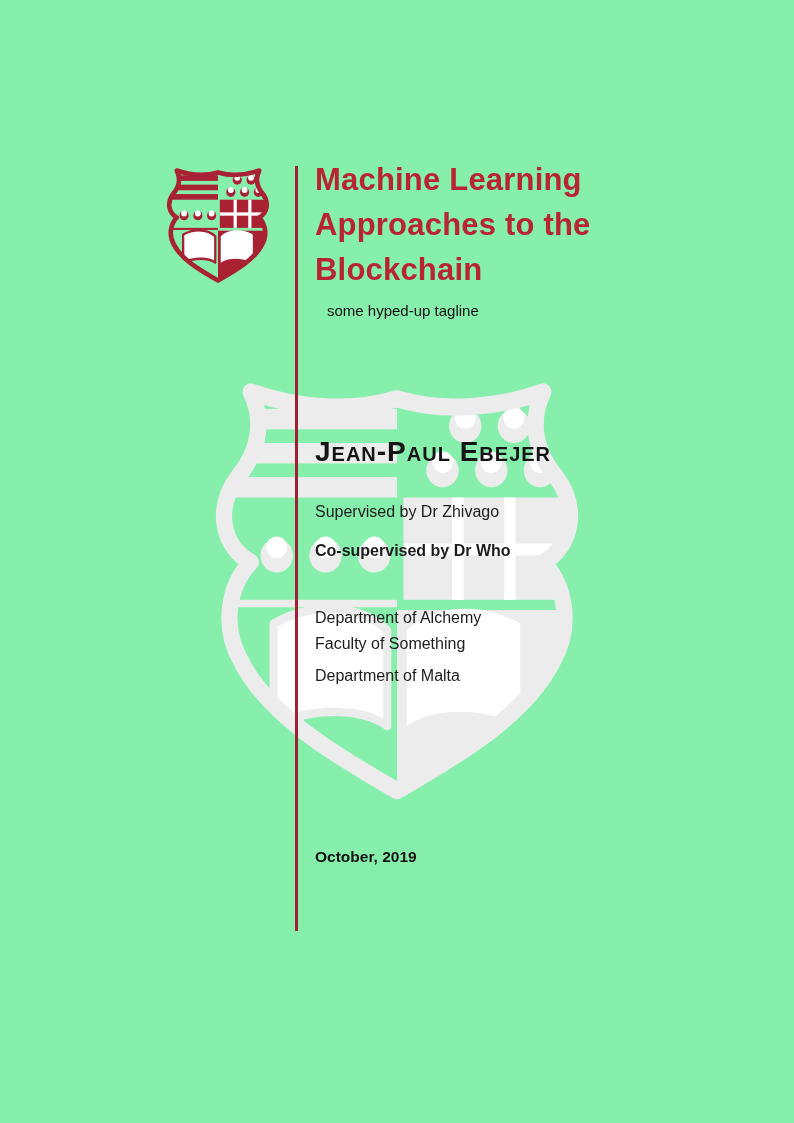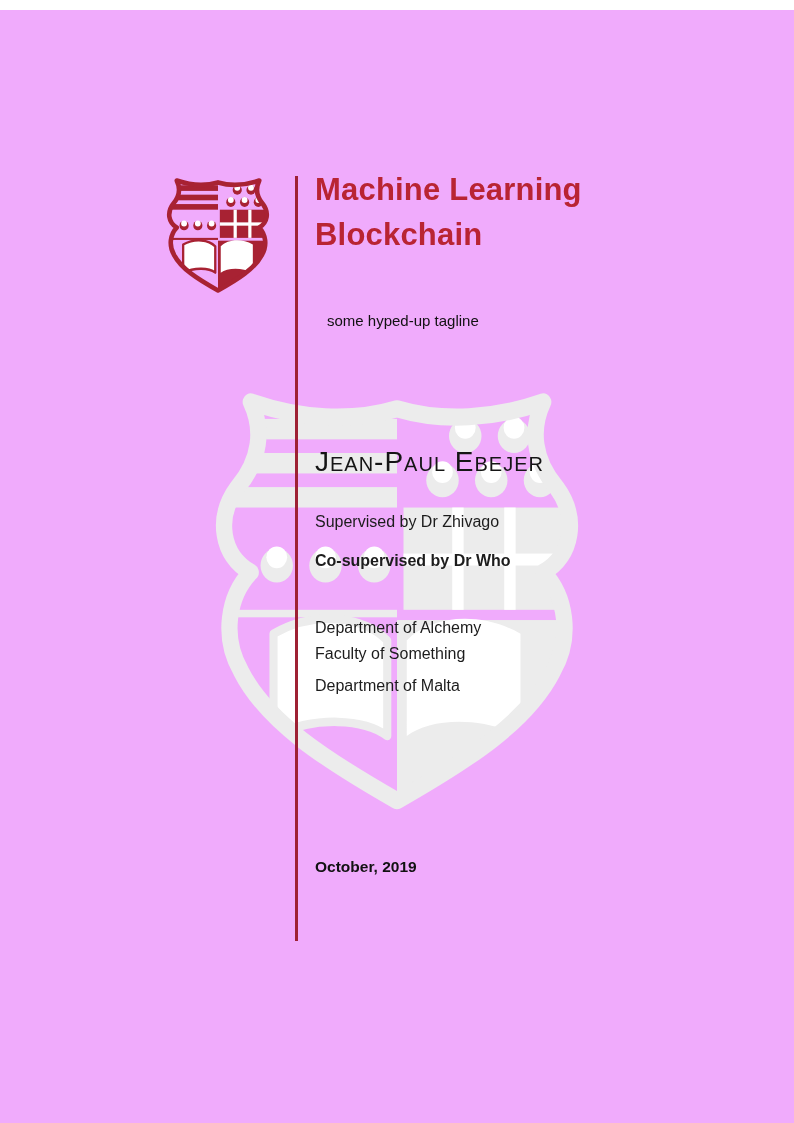--- a/index.html
+++ b/index.html
@@ -3,21 +3,21 @@
 <meta charset="utf-8">
 <style>
   * { margin: 0; padding: 0; box-sizing: border-box; }
   html, body { background: #ffffff; }
   body {
     width: 794px; height: 1123px;
     position: relative; overflow: hidden;
     font-family: "Liberation Sans", "DejaVu Sans", sans-serif;
     color: #1c1c1c;
   }
-  .page { position: absolute; inset: 0; background: #f0abfc; margin-top: 10px; }
+  .page { position: absolute; inset: 0; background: #86efac; }
 
   
   .crest-logo {
     position: absolute; left: 163px; top: 164px;
     width: 110px; height: 124px;
     color: #A82233;
   }
   .crest-logo svg, .crest-watermark svg { width: 100%; height: 100%; display: block; }
 
   
@@ -44,21 +44,21 @@
     font-size: 31px; line-height: 45px; font-weight: 700;
     color: #B92433;
     letter-spacing: 0.2px;
   }
   .thesis-tagline {
     position: absolute; left: 327px; top: 302px;
     font-size: 15px; color: #111111;
   }
   .author-name {
     position: absolute; left: 315px; top: 436px;
-    font-size: 28px; font-weight: 400;
+    font-size: 28px; font-weight: 700;
     font-variant: small-caps;
     letter-spacing: 1px;
     color: #151515;
   }
   .body-line { position: absolute; left: 315px; font-size: 16px; color: #1c1c1c; }
   .supervisor-line    { top: 503px; }
   .co-supervisor-line { top: 542px; font-weight: bold; }
   .department-line    { top: 609px; }
   .faculty-line       { top: 635px; }
   .university-line    { top: 667px; }
@@ -137,20 +137,21 @@
       <use href="#crestArt"></use>
     </svg>
   </div>
 
   <div class="vertical-rule"></div>
 
   <div class="content-layer">
 
     <div class="thesis-title">
       <div>Machine Learning</div>
+      <div>Approaches to the</div>
       <div>Blockchain</div>
     </div>
 
     <div class="thesis-tagline">some hyped-up tagline</div>
 
     <div class="author-name">Jean-Paul Ebejer</div>
 
     <div class="body-line supervisor-line">Supervised by Dr Zhivago</div>
     <div class="body-line co-supervisor-line">Co-supervised by Dr Who</div>
 

